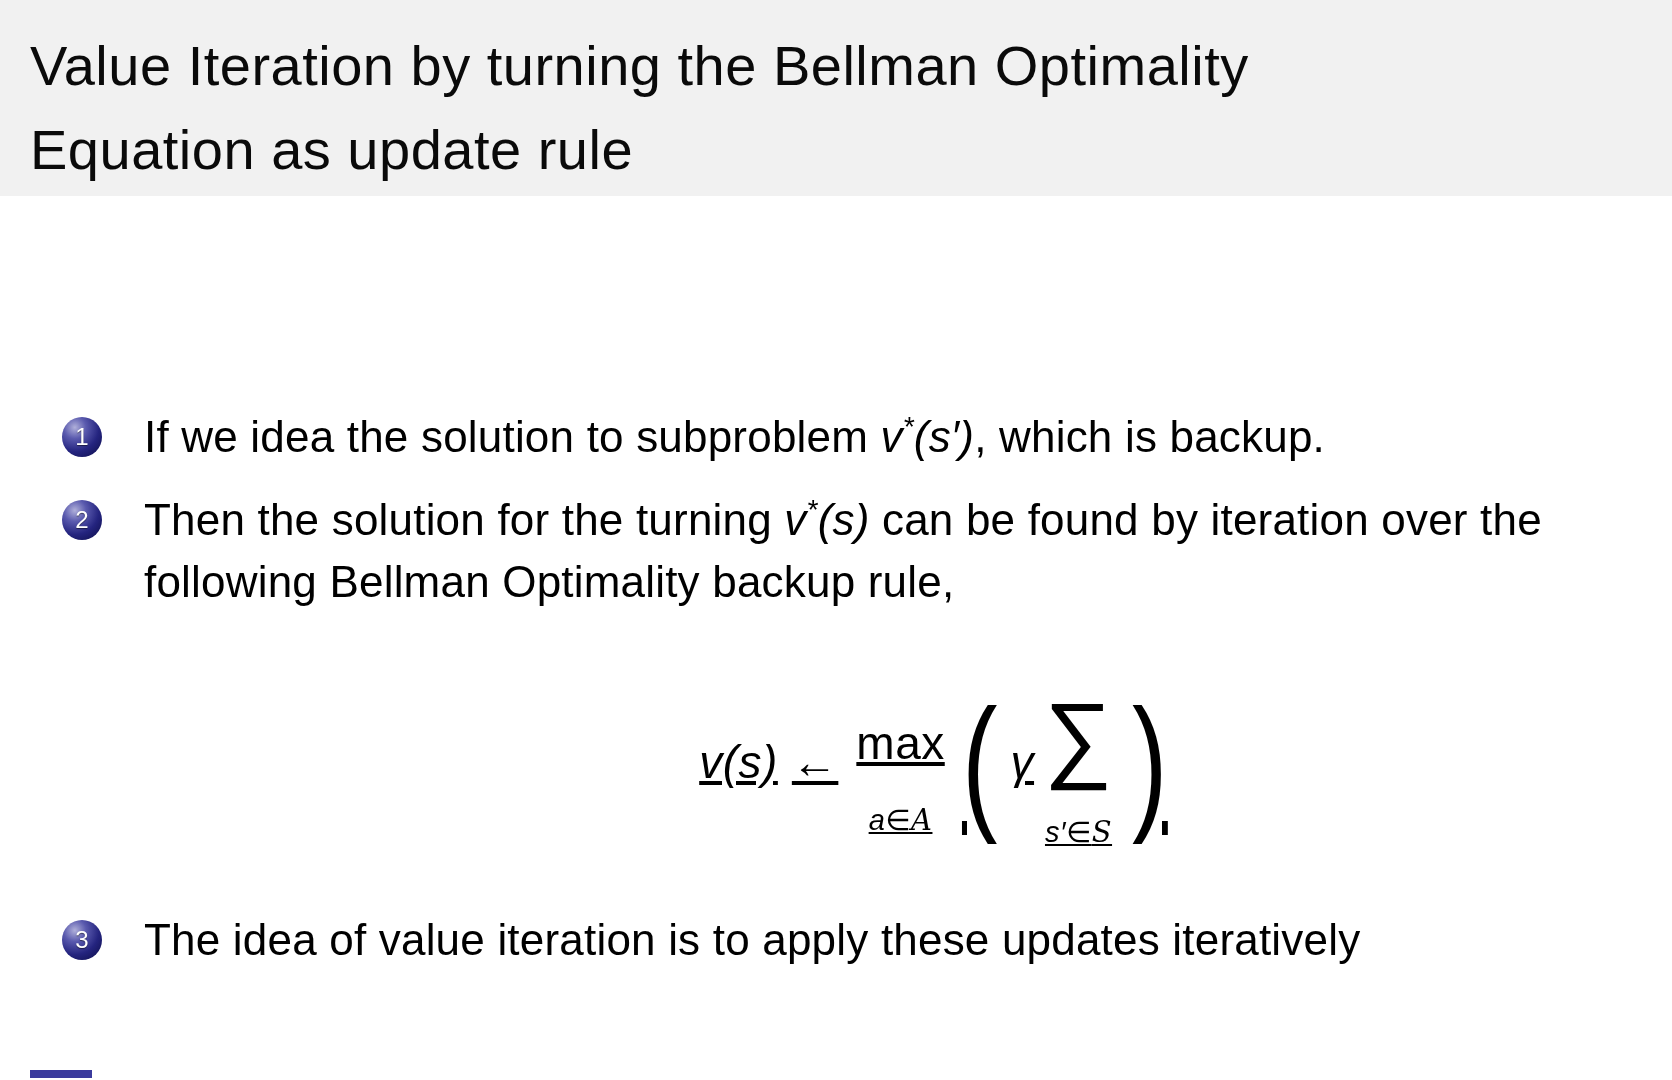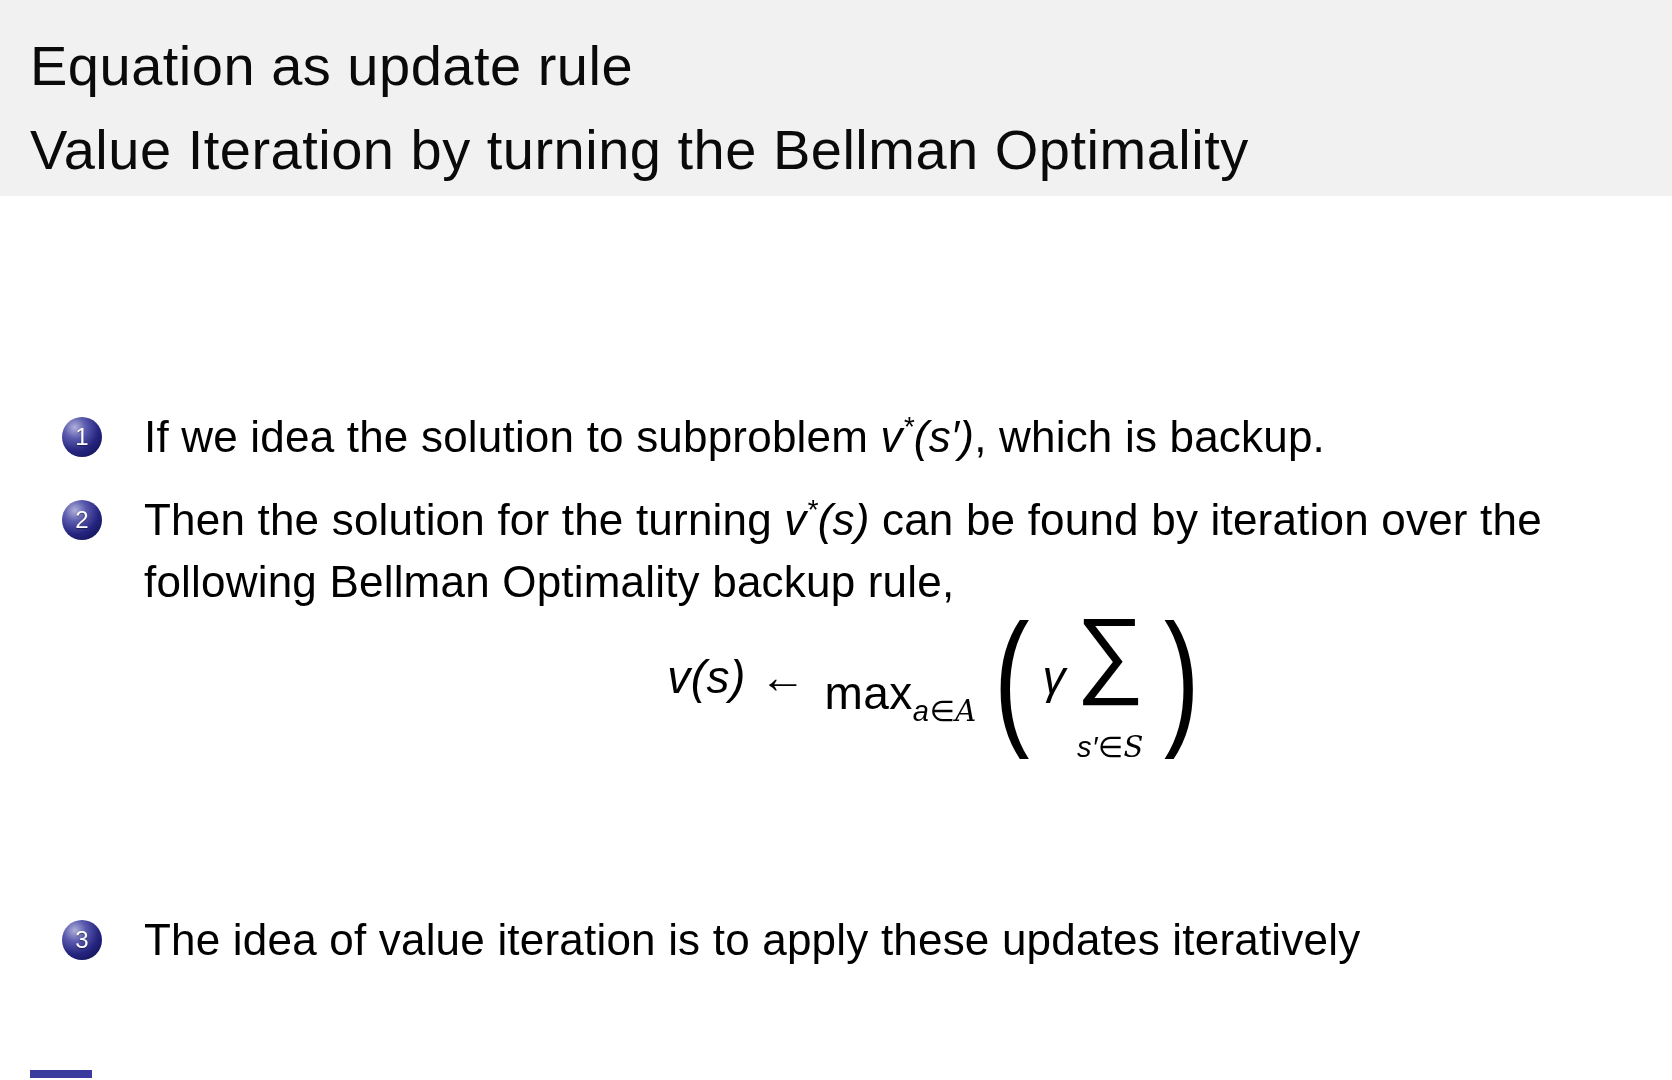--- a/index.html
+++ b/index.html
@@ -50,34 +50,34 @@
     font-weight:300;
     line-height:62px;
     max-width:1460px;
     letter-spacing:0.2px;
   }
   .m  { font-style:italic; }
   .item-text sup { font-size:28px; font-style:italic; line-height:0; }
 
   
   .formula-wrap {
-    position:absolute; top:600px; left:0; width:100%; height:200px;
-    display:flex; align-items:flex-start; justify-content:center;
+    position:absolute; top:638px; left:0; width:100%; height:200px;
+    display:flex; align-items:flex-end; justify-content:center;text-decoration:underline;
   }
   .formula-row {
     display:inline-flex; align-items:center;
     transform:translateX(98px);
     font-size:46px; font-style:italic;
     letter-spacing:0.5px;
   }
   .formula-row > * { flex:0 0 auto; }
   .sp8  { width:8px; }  .sp12 { width:12px; } .sp16 { width:16px; }
   .arrow { font-style:normal; font-size:46px; padding:0 18px 0 14px; }
   .opstack {
-    display:flex; flex-direction:row; align-items:center;
+    display:flex; flex-direction:column; align-items:center;
     transform:translateY(16px);
   }
   .op { font-style:normal; font-size:46px; line-height:48px; }
   .opsub, .sumsub {
     font-size:29px; font-style:italic; line-height:32px; white-space:nowrap;margin-top:37px;
   }
   .cal { font-family:"DejaVu Serif", serif; font-style:italic; }
   .bigp {
     font-style:normal; font-weight:200;
     font-size:148px; line-height:0.75;
@@ -96,22 +96,22 @@
     position:absolute; left:30px; top:1070px;
     width:62px; height:8px;
   }
 </style>
 </head>
 <body>
 
 <div class="slide">
 
   <div class="header" style="background: rgb(241, 241, 241);">
+    <span class="title-line">Value Iteration by turning the Bellman Optimality</span>
     <span class="title-line">Equation as update rule</span>
-    <span class="title-line">Value Iteration by turning the Bellman Optimality</span>
   </div>
 
   <div class="item" style="top:406px;">
     <div class="ball">1</div>
     <div class="item-text"><span>If we idea the solution to subproblem </span><span class="m">v</span><sup>*</sup><span class="m">(s′)</span><span>, which is backup.</span></div>
   </div>
 
   <div class="item" style="top:489px;">
     <div class="ball">2</div>
     <div class="item-text"><span>Then the solution for the turning </span><span class="m">v</span><sup>*</sup><span class="m">(s)</span><span> can be found by iteration over the following Bellman Optimality backup rule,</span></div>

